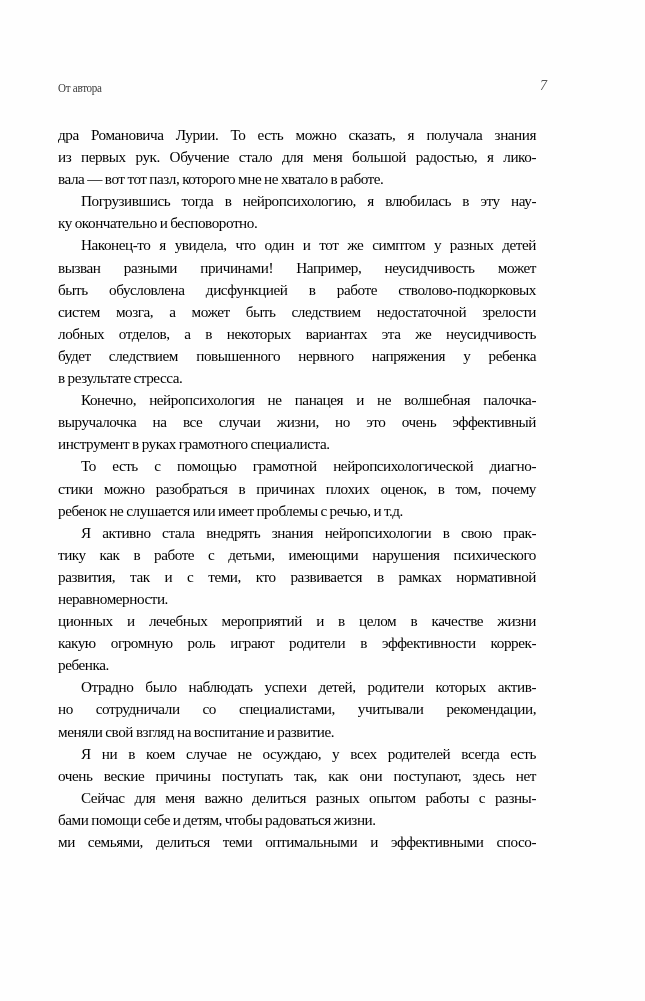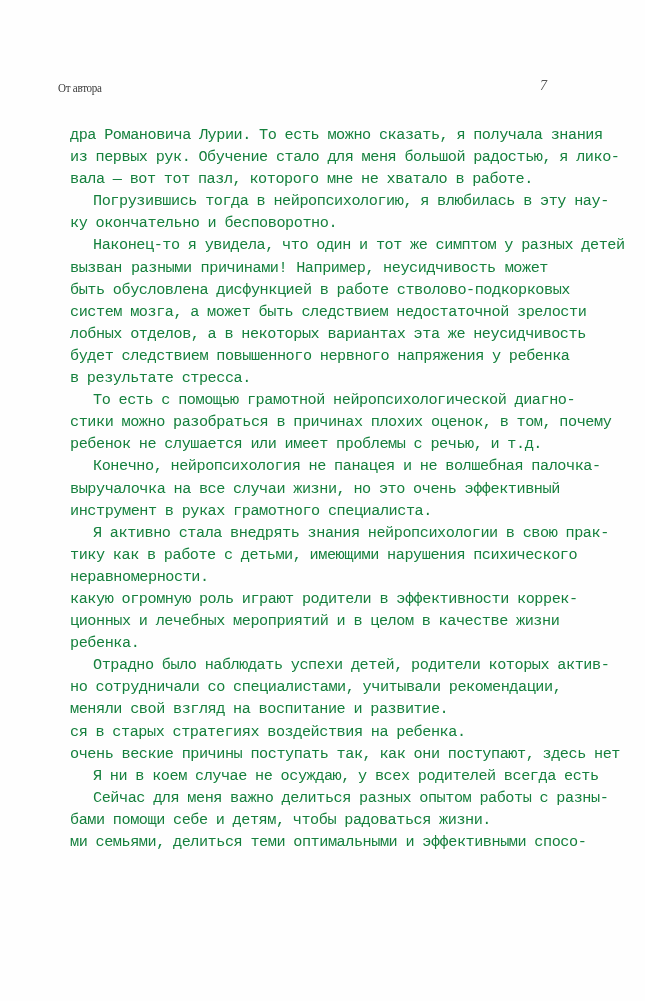--- a/index.html
+++ b/index.html
@@ -9,22 +9,22 @@
     position: absolute; left: 58px; top: 80px;
     font-family: "Liberation Serif", serif; font-size: 13px; color: #3a3a3a;
     letter-spacing: -0.3px; transform: scaleX(0.85); transform-origin: left top;
   }
   .page-number {
     position: absolute; left: 540px; top: 78px;
     font-family: "Liberation Serif", serif; font-size: 14px; color: #555;
     font-style: italic;
   }
   .body {
-    position: absolute; left: 70px; top: 124px; width: 478px;
-    font-family: Liberation Mono, monospace; font-size: 15.2px; color: #15803d;
+    position: absolute; left: 58px; top: 124px; width: 478px;
+    font-family: Liberation Serif, serif; font-size: 15.2px; color: #000000;
   }
   .line {
     height: 22.1px; line-height: 22.1px; white-space: nowrap;
     text-align: justify; text-align-last: justify;
     letter-spacing: -0.45px; word-spacing: -0.5px;
   }
   .line.indent { padding-left: 23px; }
   .line.last { text-align-last: left; }
 </style>
 </head>
@@ -47,50 +47,50 @@
       <div>
         <div class="line indent">Наконец-то я увидела, что один и тот же симптом у разных детей</div>
         <div class="line">вызван разными причинами! Например, неусидчивость может</div>
         <div class="line">быть обусловлена дисфункцией в работе стволово-подкорковых</div>
         <div class="line">систем мозга, а может быть следствием недостаточной зрелости</div>
         <div class="line">лобных отделов, а в некоторых вариантах эта же неусидчивость</div>
         <div class="line">будет следствием повышенного нервного напряжения у ребенка</div>
         <div class="line last">в результате стресса.</div>
       </div>
       <div>
+        <div class="line indent">Конечно, нейропсихология не панацея и не волшебная палочка-</div>
+        <div class="line">выручалочка на все случаи жизни, но это очень эффективный</div>
+        <div class="line last">инструмент в руках грамотного специалиста.</div>
+      </div>
+      <div>
         <div class="line indent">То есть с помощью грамотной нейропсихологической диагно-</div>
         <div class="line">стики можно разобраться в причинах плохих оценок, в том, почему</div>
         <div class="line last">ребенок не слушается или имеет проблемы с речью, и т.д.</div>
       </div>
       <div>
-        <div class="line indent">Конечно, нейропсихология не панацея и не волшебная палочка-</div>
-        <div class="line">выручалочка на все случаи жизни, но это очень эффективный</div>
-        <div class="line last">инструмент в руках грамотного специалиста.</div>
-      </div>
-      <div>
         <div class="line indent">Я активно стала внедрять знания нейропсихологии в свою прак-</div>
         <div class="line">тику как в работе с детьми, имеющими нарушения психического</div>
+        <div class="line">развития, так и с теми, кто развивается в рамках нормативной</div>
         <div class="line last">неравномерности.</div>
       </div>
       <div>
+        <div class="line">ционных и лечебных мероприятий и в целом в качестве жизни</div>
         <div class="line">какую огромную роль играют родители в эффективности коррек-</div>
-        <div class="line">ционных и лечебных мероприятий и в целом в качестве жизни</div>
         <div class="line last">ребенка.</div>
       </div>
       <div>
         <div class="line indent">Отрадно было наблюдать успехи детей, родители которых актив-</div>
         <div class="line">но сотрудничали со специалистами, учитывали рекомендации,</div>
         <div class="line last">меняли свой взгляд на воспитание и развитие.</div>
       </div>
       <div>
-        <div class="line last">ся в старых стратегиях воздействия на ребенка.</div>
       </div>
       <div>
+        <div class="line indent">Я ни в коем случае не осуждаю, у всех родителей всегда есть</div>
         <div class="line">очень веские причины поступать так, как они поступают, здесь нет</div>
-        <div class="line indent">Я ни в коем случае не осуждаю, у всех родителей всегда есть</div>
       </div>
       <div>
         <div class="line indent">Сейчас для меня важно делиться разных опытом работы с разны-</div>
         <div class="line last">бами помощи себе и детям, чтобы радоваться жизни.</div>
         <div class="line">ми семьями, делиться теми оптимальными и эффективными спосо-</div>
       </div>
     </div>
 </div>
 
 </body></html>

